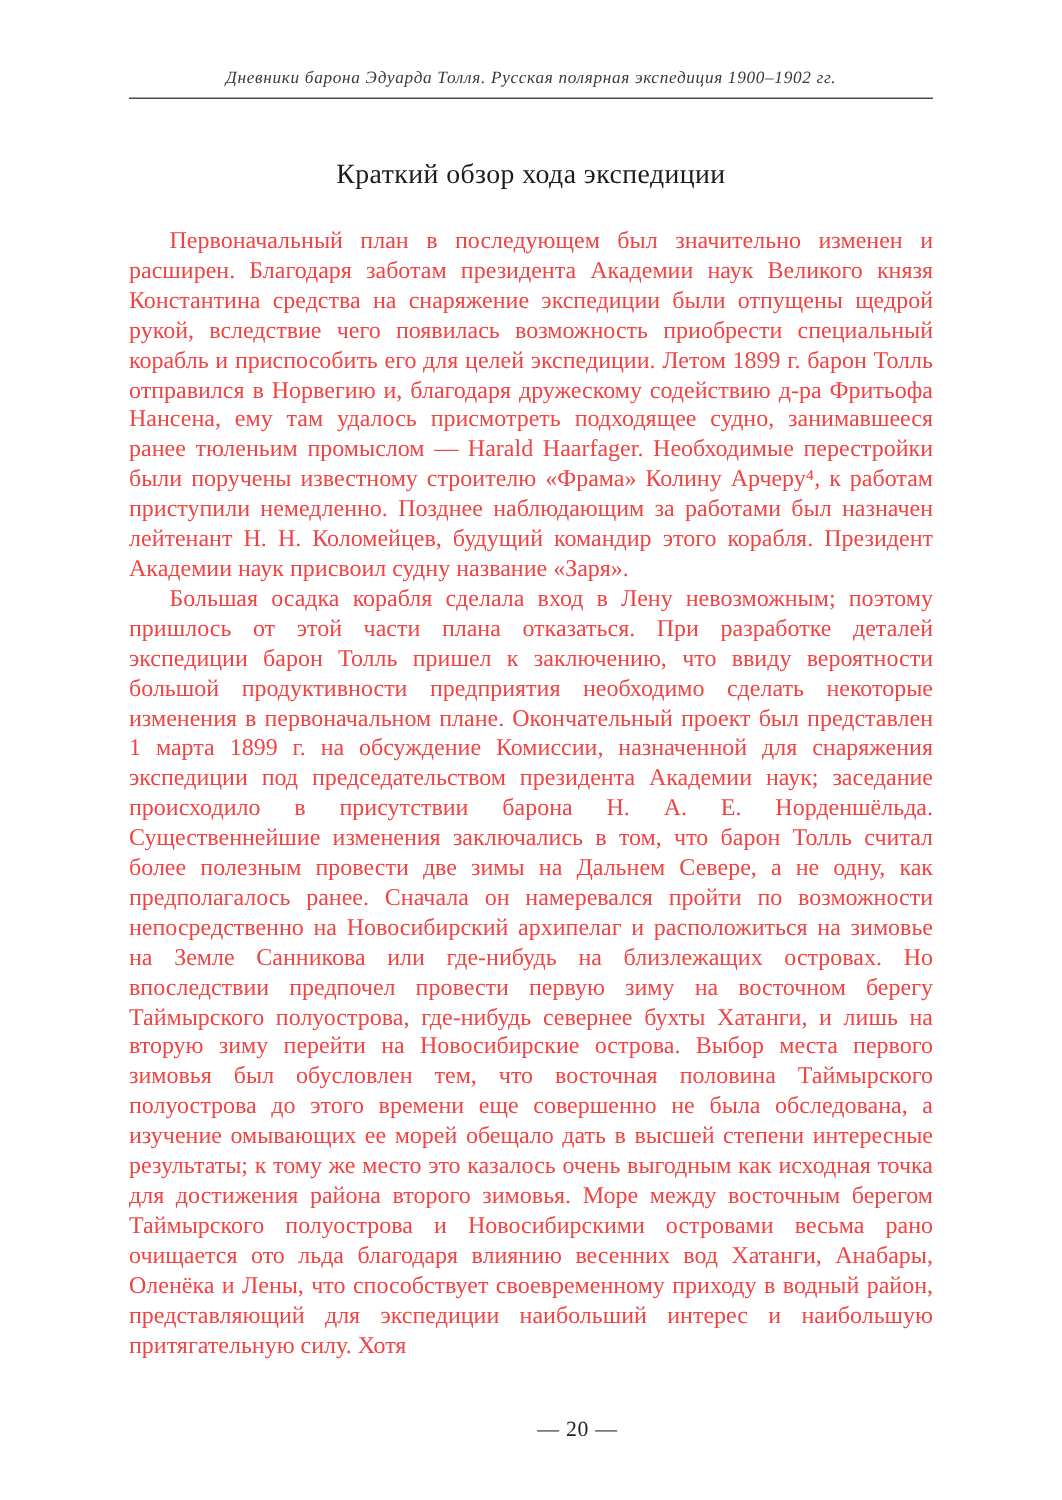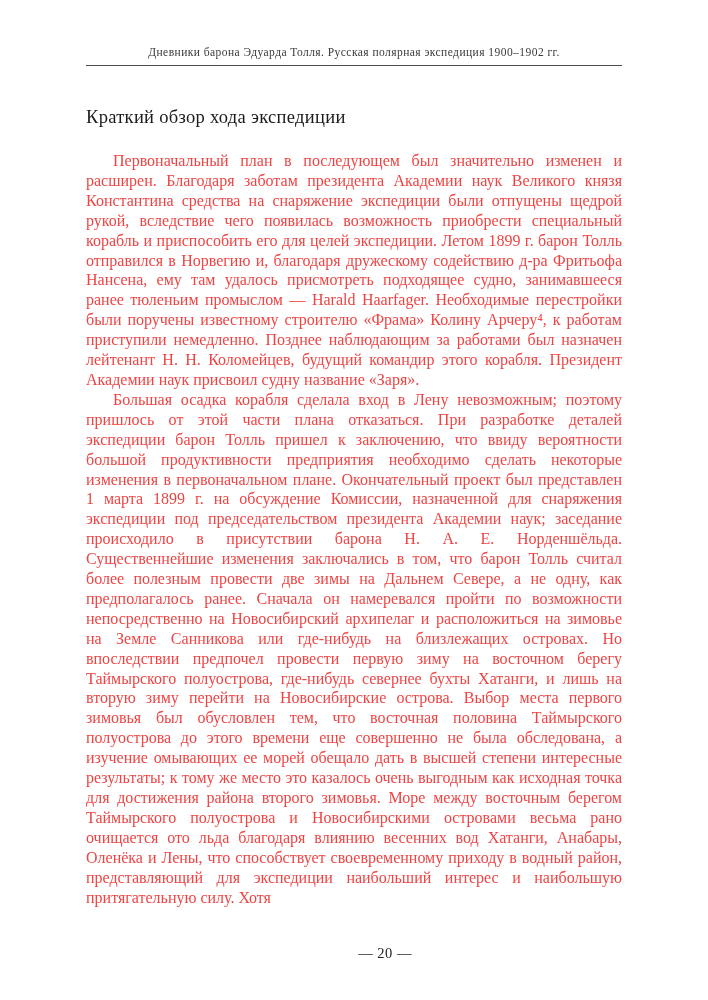--- a/index.html
+++ b/index.html
@@ -22,27 +22,29 @@
     padding: 46px 86px 0 86px;
     background: #ffffff;
     overflow: hidden;
   }
   .running-header-text {
     text-align: center;
     font-size: 11.5px;
     letter-spacing: 0.45px;
     color: #3a3a3a;
     white-space: nowrap;
+    font-style: italic;
   }
   .header-rule {
     border-bottom: 1px solid #4c4c4c;
     margin-top: 7px;
   }
   .section-title {
     font-weight: normal;
+    text-align: center;
     font-size: 18.5px;
     letter-spacing: 0.3px;
     color: #1b1b1b;
     margin: 41px 0 23px 0;
   }
   .body-text {
     font-size: 16px;
     line-height: 19.9px;
     text-align: justify;
     color: #ef4444;

